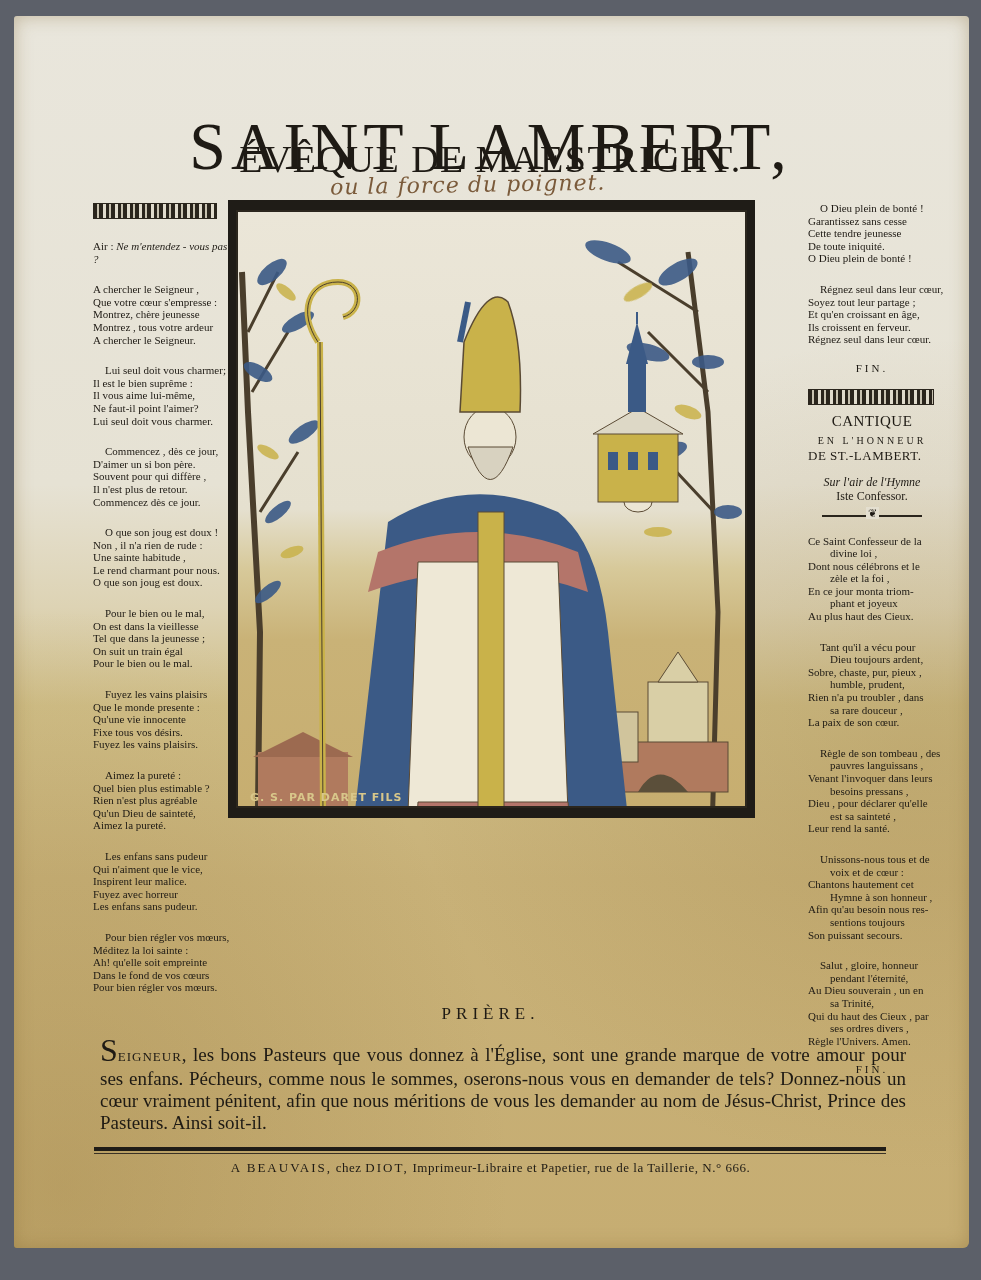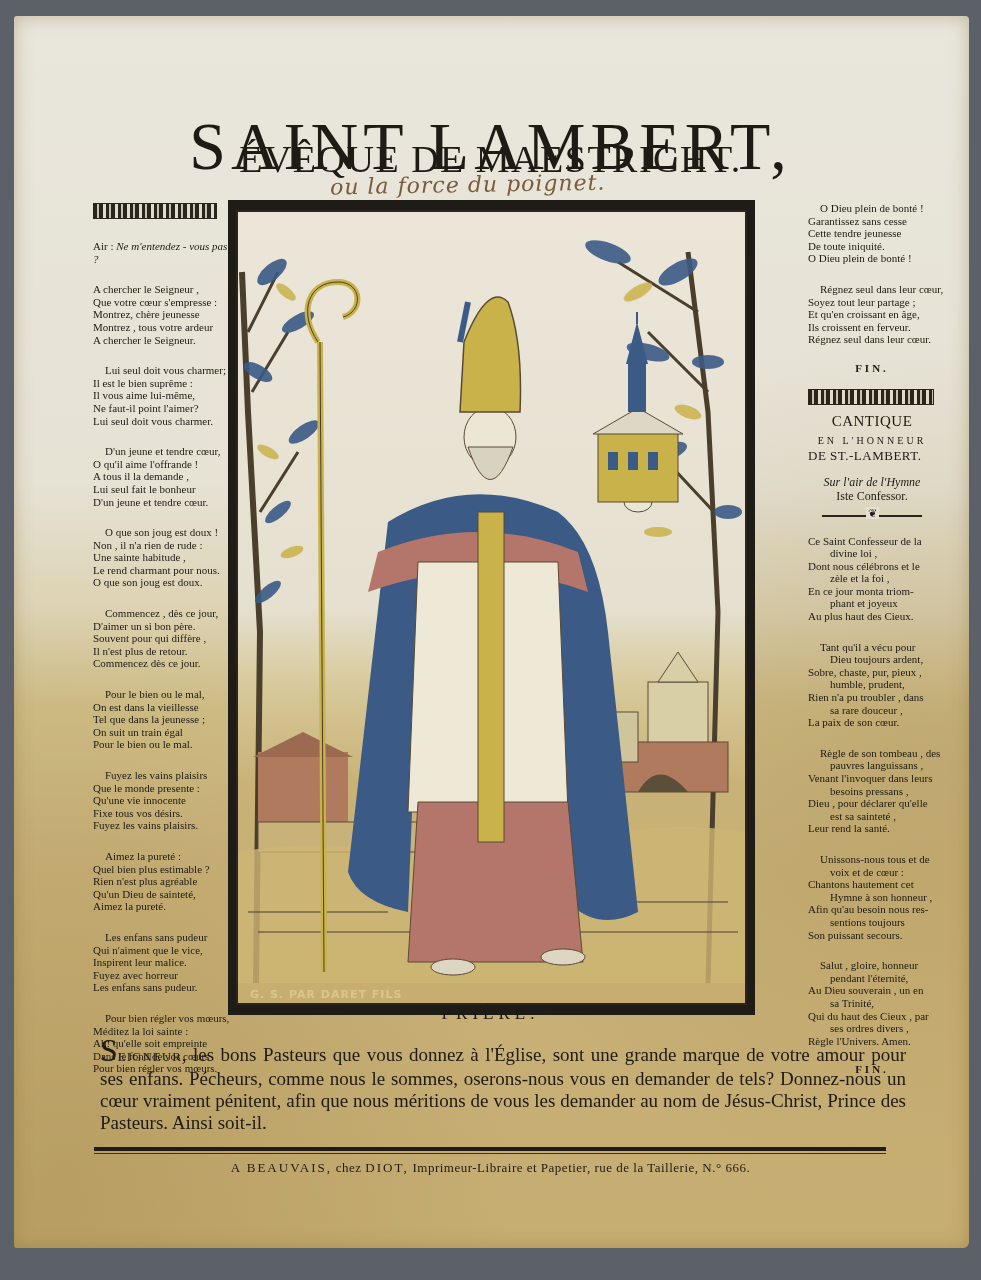--- a/index.html
+++ b/index.html
@@ -41,33 +41,33 @@
     background:repeating-linear-gradient(90deg,#2a251c 0 3px,#c8c2b0 3px 5px,#2a251c 5px 9px,#e0dbcc 9px 12px);
     border:1px solid #2a251c;
   }
   .col { position:absolute; font-size:11px; line-height:12.6px; }
   .col .air { text-align:left; font-size:11px; }
   .col .air i { font-style:italic; }
   .stanza { margin-top:18px; }
   .stanza .l { white-space:nowrap; }
   .stanza .l.ind { padding-left:12px; }
   .stanza .l.ind2 { padding-left:22px; }
-  .fin { text-align:center; letter-spacing:3px; margin-top:16px; font-weight:bold; }
+  .fin { text-align:center; letter-spacing:3px; margin-top:16px; font-weight:normal; }
   .right-col { left:808px; top:202px; width:128px; }
   .left-col { left:93px; top:240px; width:136px; }
   .cantique-h { text-align:center; font-size:15px; margin-top:10px; letter-spacing:0.5px; }
   .cantique-sub { text-align:center; font-size:10px; letter-spacing:3px; margin-top:8px; }
   .cantique-sub2 { text-align:left; font-size:13px; letter-spacing:0.5px; margin-top:2px; }
   .cantique-air { text-align:center; font-style:italic; font-size:12px; margin-top:14px; }
   .cantique-air2 { text-align:center; font-size:12px; margin-top:1px; }
   .rule-small { height:2px; background:#2a251c; margin:12px auto 0; width:100px; position:relative; }
   .rule-small::after{ content:"❦"; position:absolute; left:44px; top:-8px; font-size:11px; background:#e4dfd0; padding:0 2px; }
 
   .picture {
-    position:absolute; left:228px; top:200px; width:527px; height:815px;
+    position:absolute; left:228px; top:200px; width:527px; height:618px;
     background:#1f1c17; padding:20px; box-sizing:border-box;
   }
   .picture-inner {
     position:absolute; left:8px; top:10px; right:8px; bottom:10px;
     border:2px solid #2b261d; overflow:hidden;
     background:linear-gradient(180deg,#ebe6d8 0%,#e5e0cf 50%,#d7c99a 60%,#c9b277 72%,#c7ae70 100%);
   }
   .inscription {
     position:absolute; left:12px; bottom:2px; font-size:11px; letter-spacing:1px; color:#d8c78a;
     font-family:"DejaVu Sans",sans-serif; font-weight:bold;
@@ -115,39 +115,32 @@
         <div class="l">A chercher le Seigneur.</div>
       </div>
       <div class="stanza">
         <div class="l ind">Lui seul doit vous charmer;</div>
         <div class="l">Il est le bien suprême :</div>
         <div class="l">Il vous aime lui-même,</div>
         <div class="l">Ne faut-il point l'aimer?</div>
         <div class="l">Lui seul doit vous charmer.</div>
       </div>
       <div class="stanza">
-        <div class="l ind">D'un jeune et tendre cœur,</div>
-        <div class="l">O qu'il aime l'offrande !</div>
-        <div class="l">A tous il la demande ,</div>
-        <div class="l">Lui seul fait le bonheur</div>
-        <div class="l">D'un jeune et tendre cœur.</div>
+        <div class="l ind">Commencez , dès ce jour,</div>
+        <div class="l">D'aimer un si bon père.</div>
+        <div class="l">Souvent pour qui diffère ,</div>
+        <div class="l">Il n'est plus de retour.</div>
+        <div class="l">Commencez dès ce jour.</div>
       </div>
       <div class="stanza">
         <div class="l ind">O que son joug est doux !</div>
         <div class="l">Non , il n'a rien de rude :</div>
         <div class="l">Une sainte habitude ,</div>
         <div class="l">Le rend charmant pour nous.</div>
         <div class="l">O que son joug est doux.</div>
-      </div>
-      <div class="stanza">
-        <div class="l ind">Commencez , dès ce jour,</div>
-        <div class="l">D'aimer un si bon père.</div>
-        <div class="l">Souvent pour qui diffère ,</div>
-        <div class="l">Il n'est plus de retour.</div>
-        <div class="l">Commencez dès ce jour.</div>
       </div>
       <div class="stanza">
         <div class="l ind">Pour le bien ou le mal,</div>
         <div class="l">On est dans la vieillesse</div>
         <div class="l">Tel que dans la jeunesse ;</div>
         <div class="l">On suit un train égal</div>
         <div class="l">Pour le bien ou le mal.</div>
       </div>
       <div class="stanza">
         <div class="l ind">Fuyez les vains plaisirs</div>

